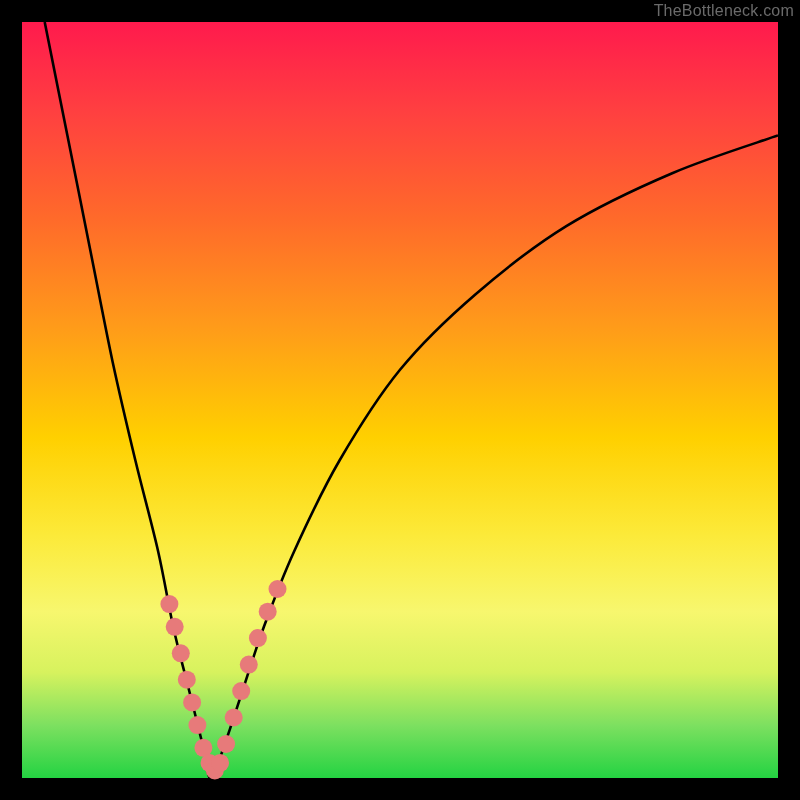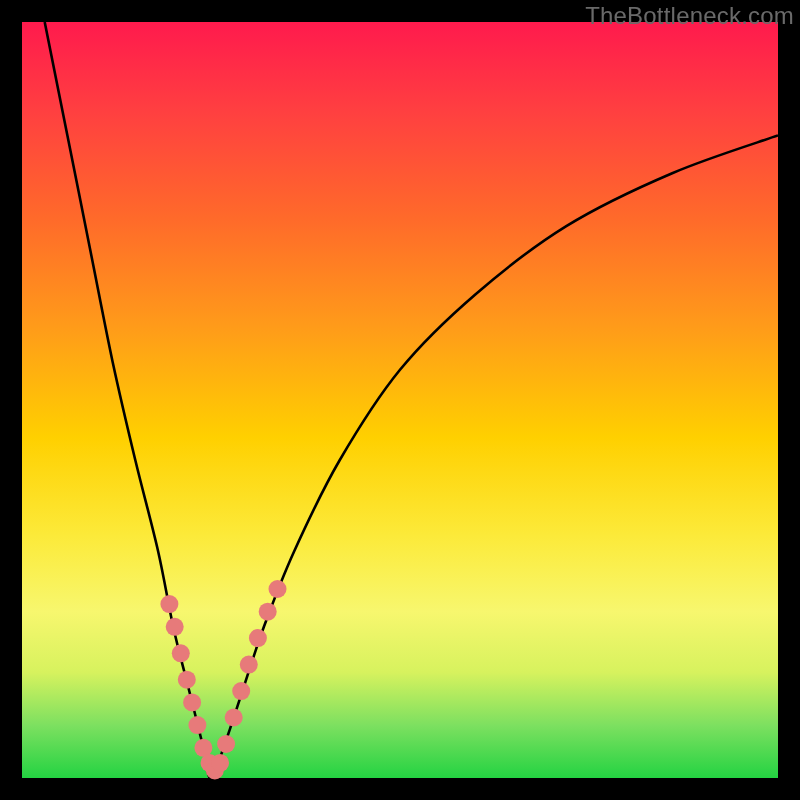--- a/index.html
+++ b/index.html
@@ -36,21 +36,21 @@
       #d7f25e 86%,
       #7de060 93%,
       #24d342 100%
     );
   }
   .watermark {
     position: absolute;
     top: 2px;
     right: 6px;
     color: #6a6a6a;
-    font-size: 24px;
+    font-size: 16px;
     font-weight: 500;
     letter-spacing: 0.2px;
     z-index: 10;
   }
   svg.curve {
     position: absolute;
     left: 0;
     top: 0;
     width: 756px;
     height: 756px;

